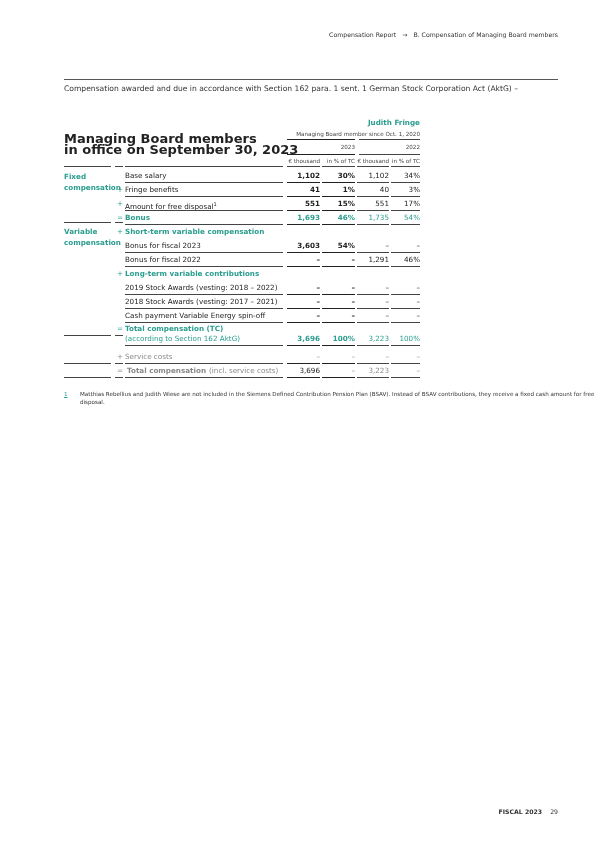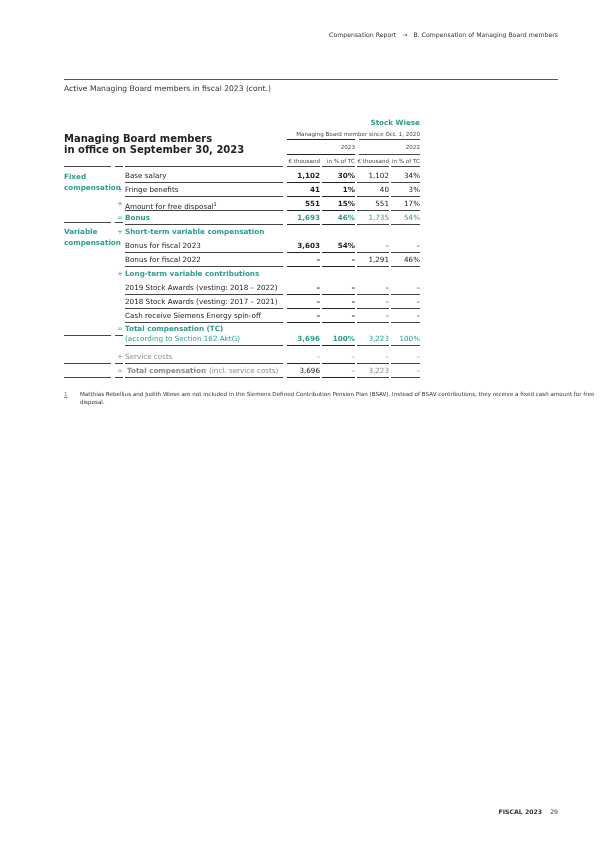--- a/index.html
+++ b/index.html
@@ -3,21 +3,21 @@
 <meta charset="utf-8">
 <style>
   html, body { margin:0; padding:0; background:#fff; }
   body { width:600px; height:848px; position:relative; font-family:"DejaVu Sans", sans-serif; color:#222; overflow:hidden; }
   .hdr { position:absolute; top:31px; right:42px; font-size:6.2px; color:#333; white-space:nowrap; }
   .hdr .arrow { margin:0 6px; }
   .topline { position:absolute; left:64px; right:42px; top:79px; border-top:1px solid #555; }
   .caption { position:absolute; left:64px; top:83px; font-size:7.6px; line-height:11px; color:#333; width:500px; }
   .person { position:absolute; left:280px; width:140px; top:118px; text-align:right; font-size:7.2px; font-weight:bold; color:#2a9d8f; }
   .since { position:absolute; left:280px; width:140px; top:131px; text-align:right; font-size:5.6px; color:#444; }
-  .mbtitle { position:absolute; left:64px; top:133px; font-size:10px; font-weight:bold; color:#222; line-height:11px; }
+  .mbtitle { position:absolute; left:64px; top:133px; font-size:13px; font-weight:bold; color:#222; line-height:11px; }
   .line { position:absolute; height:0; border-top:1px solid #444; }
   .line.thick { border-top:1.6px solid #222; }
   .t { position:absolute; font-size:7.2px; white-space:nowrap; }
   .r { text-align:right; }
   .b { font-weight:bold; }
   .g { color:#2a9d8f; }
   .gb { color:#2a9d8f; font-weight:bold; }
   .grey { color:#888; }
   .sm { font-size:5.6px; color:#444; }
   .op { position:absolute; left:115px; width:10px; text-align:center; font-size:7.2px; color:#2a9d8f; }
@@ -29,24 +29,24 @@
 </style>
 </head>
 <body>
 
 <div class="hdr">
   <span>Compensation Report</span><span class="arrow">→</span><span>B. Compensation of Managing Board members</span>
 </div>
 
 <div class="topline"></div>
 <div class="caption">
-  <div>Active Managing Board members in fiscal 2023 (cont.)</div>
-</div>
-
-<div class="person">Stock Wiese</div>
+  <div>Compensation awarded and due in accordance with Section 162 para. 1 sent. 1 German Stock Corporation Act (AktG) –</div>
+</div>
+
+<div class="person">Judith Fringe</div>
 <div class="since">Managing Board member since Oct. 1, 2020</div>
 <div class="mbtitle">
   <div>Managing Board members</div>
   <div>in office on September 30, 2023</div>
 </div>
 
 <div class="line thick" style="left:287px;width:68px;top:139px;"></div>
 <div class="line" style="left:359px;width:61px;top:139px;"></div>
 <div class="t r sm" style="left:287px;width:68px;top:144px;">2023</div>
 <div class="t r sm" style="left:359px;width:61px;top:144px;">2022</div>
@@ -162,21 +162,21 @@
     <div class="t r b" style="left:287px;width:33px;top:297px;">–</div>
     <div class="t r b" style="left:322px;width:33px;top:297px;">–</div>
     <div class="t r" style="left:357px;width:32px;top:297px;">–</div>
     <div class="t r" style="left:391px;width:29px;top:297px;">–</div>
     <div class="line" style="left:125px;width:158px;top:308px;"></div>
     <div class="line thick" style="left:287px;width:33px;top:308px;"></div>
     <div class="line thick" style="left:322px;width:33px;top:308px;"></div>
     <div class="line" style="left:357px;width:32px;top:308px;"></div>
     <div class="line" style="left:391px;width:29px;top:308px;"></div>
     <div class="op" style="top:311px;"></div>
-    <div class="t" style="left:125px;top:311px;line-height:10px;"><span>Cash receive Siemens Energy spin-off</span></div>
+    <div class="t" style="left:125px;top:311px;line-height:10px;"><span>Cash payment Variable Energy spin-off</span></div>
     <div class="t r b" style="left:287px;width:33px;top:311px;">–</div>
     <div class="t r b" style="left:322px;width:33px;top:311px;">–</div>
     <div class="t r" style="left:357px;width:32px;top:311px;">–</div>
     <div class="t r" style="left:391px;width:29px;top:311px;">–</div>
     <div class="line" style="left:125px;width:158px;top:322px;"></div>
     <div class="line thick" style="left:287px;width:33px;top:322px;"></div>
     <div class="line thick" style="left:322px;width:33px;top:322px;"></div>
     <div class="line" style="left:357px;width:32px;top:322px;"></div>
     <div class="line" style="left:391px;width:29px;top:322px;"></div>
     <div class="op" style="top:324px;">=</div>

